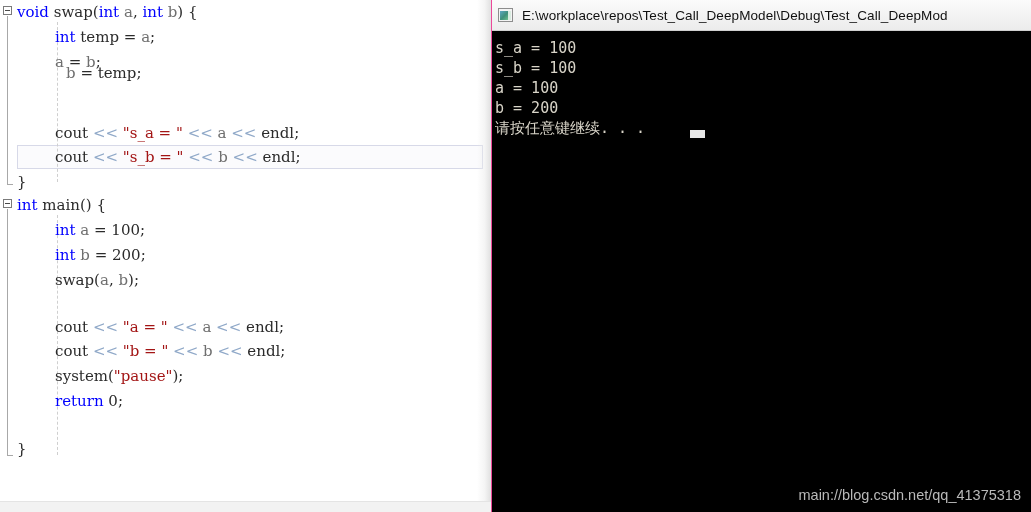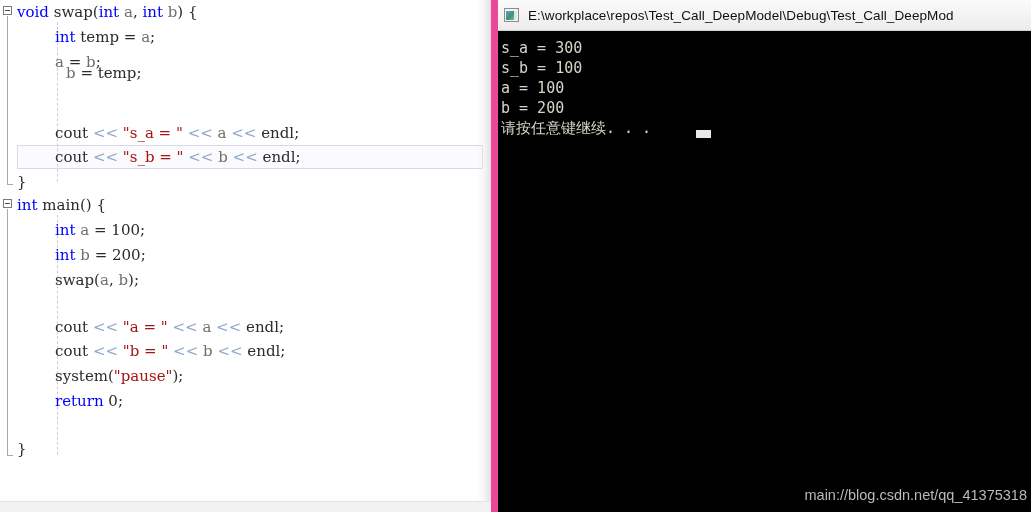--- a/index.html
+++ b/index.html
@@ -71,21 +71,21 @@
   #current-line-box {
     position:absolute; left:17px; top:145px; width:466px; height:24px;
     border:1px solid #d7d9e8;
     background:#fbfbfd;
   }
 
   
   #console-window {
     position:absolute; left:491px; top:0; width:540px; height:512px;
     background:#000000;
-    border-left:7px solid #ec4899;
+    border-left:1px solid #ec4899;
   }
   #console-titlebar {
     position:relative; height:31px; width:100%;
     background:linear-gradient(to bottom,#fbfbfb 0%,#f3f3f3 50%,#ececec 100%);
     border-bottom:1px solid #d0d0d0;
     display:flex; align-items:center; padding-left:6px;
     overflow:hidden;
   }
   #console-icon {
     width:15px; height:14px; flex:0 0 auto;
@@ -183,21 +183,21 @@
   </div>
 
   <div id="console-window">
 
     <div id="console-titlebar">
       <div id="console-icon"></div>
       <span id="console-title">E:\workplace\repos\Test_Call_DeepModel\Debug\Test_Call_DeepMod</span>
     </div>
 
     <div id="console-body">
-      <div class="console-line">s_a = 300</div>
+      <div class="console-line">s_a = 100</div>
       <div class="console-line">s_b = 100</div>
       <div class="console-line">a = 100</div>
       <div class="console-line">b = 200</div>
       <div class="console-line">请按任意键继续. . .  </div>
 
       <div id="console-cursor" style="left:198px; top:99px;"></div>
 
       <div id="watermark">main://blog.csdn.net/qq_41375318</div>
     </div>
 

